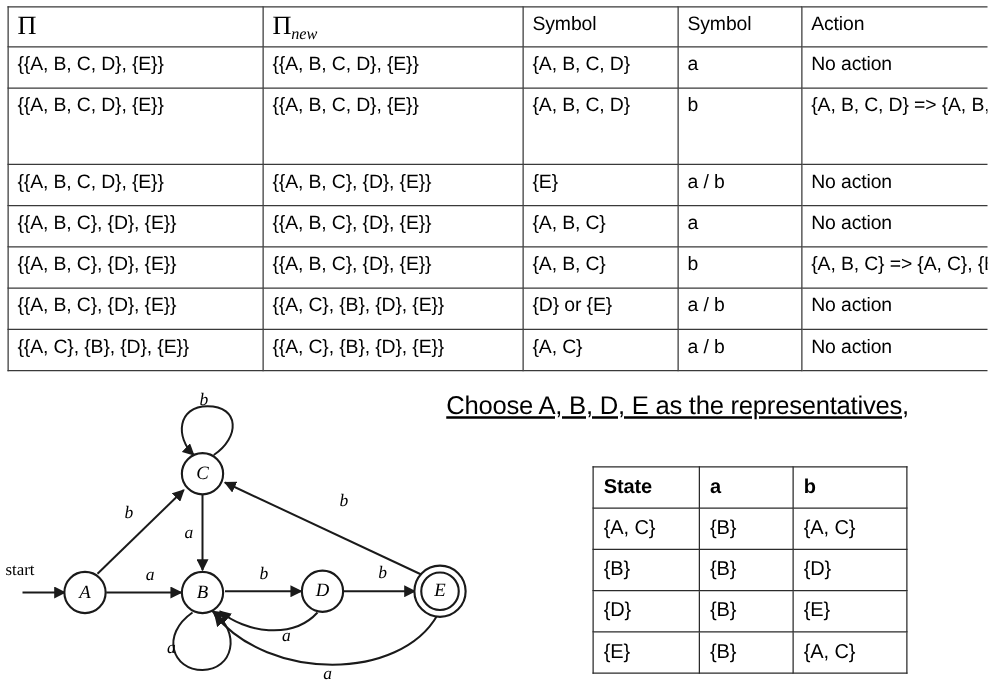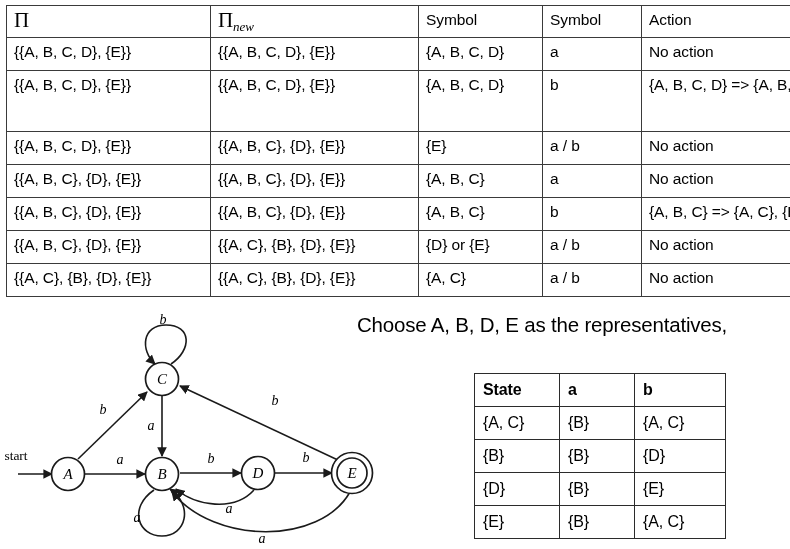--- a/index.html
+++ b/index.html
@@ -78,21 +78,21 @@
   
   .caption {
     position: absolute;
     left: 357px;
     top: 311px;
     width: 432px;
     font-size: 20.5px;
     line-height: 1.32;
     letter-spacing: -0.2px;
   }
-  .caption div { white-space: nowrap; }
+  .caption div { white-space: nowrap; text-decoration: underline; }
 
   
   .dfa-table {
     position: absolute;
     left: 474px;
     top: 373px;
     width: 206px;
     border-collapse: collapse;
     table-layout: fixed;
   }

